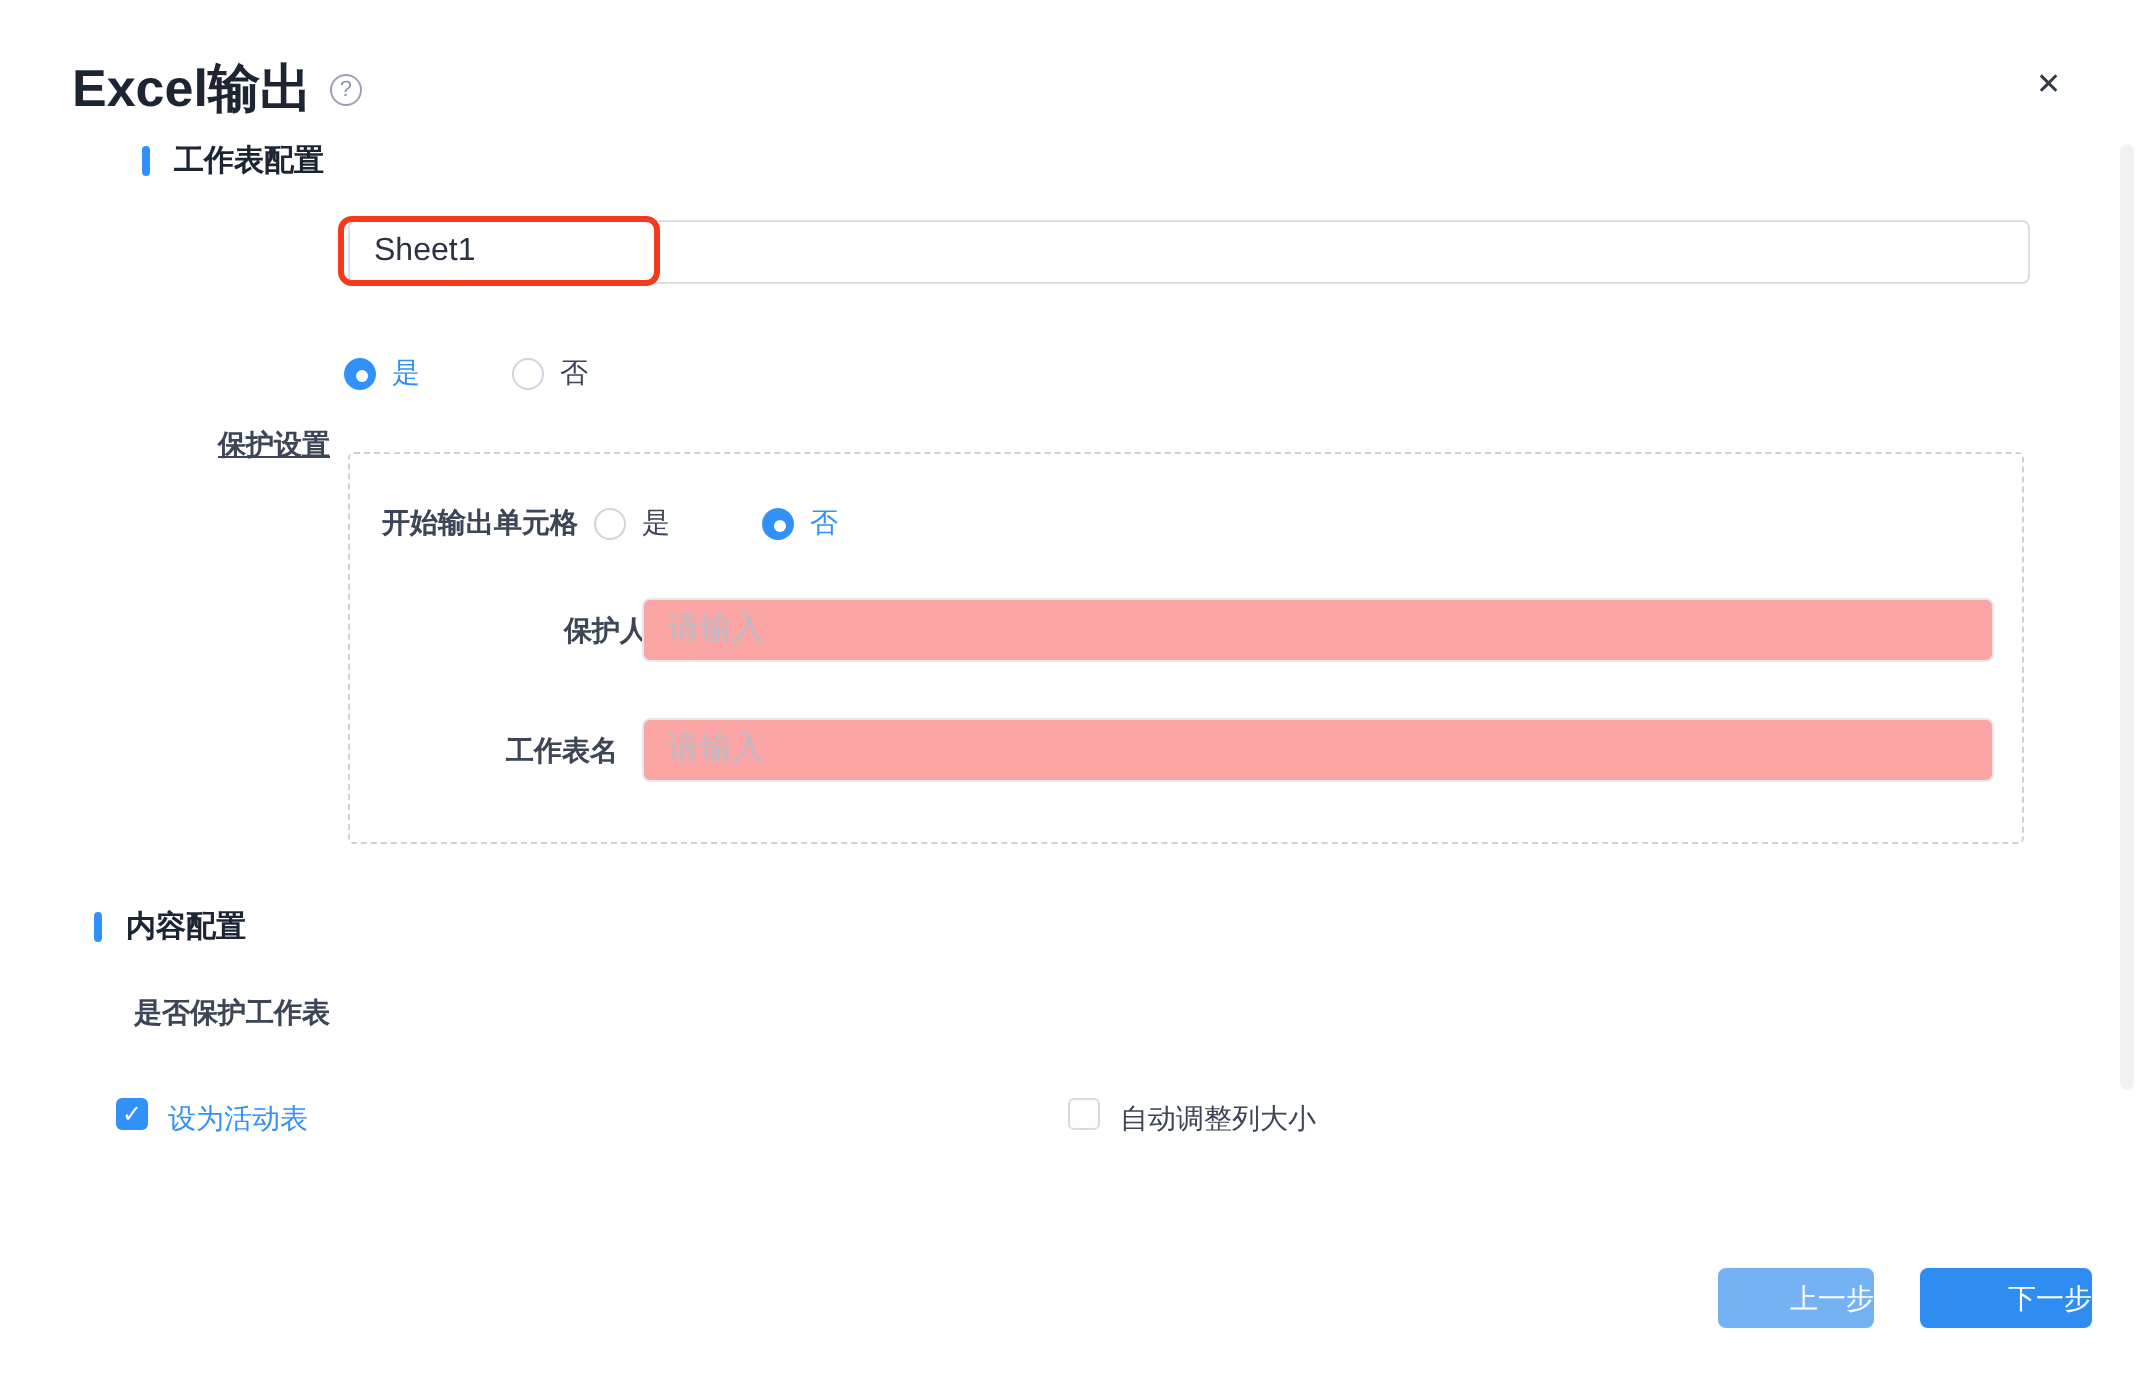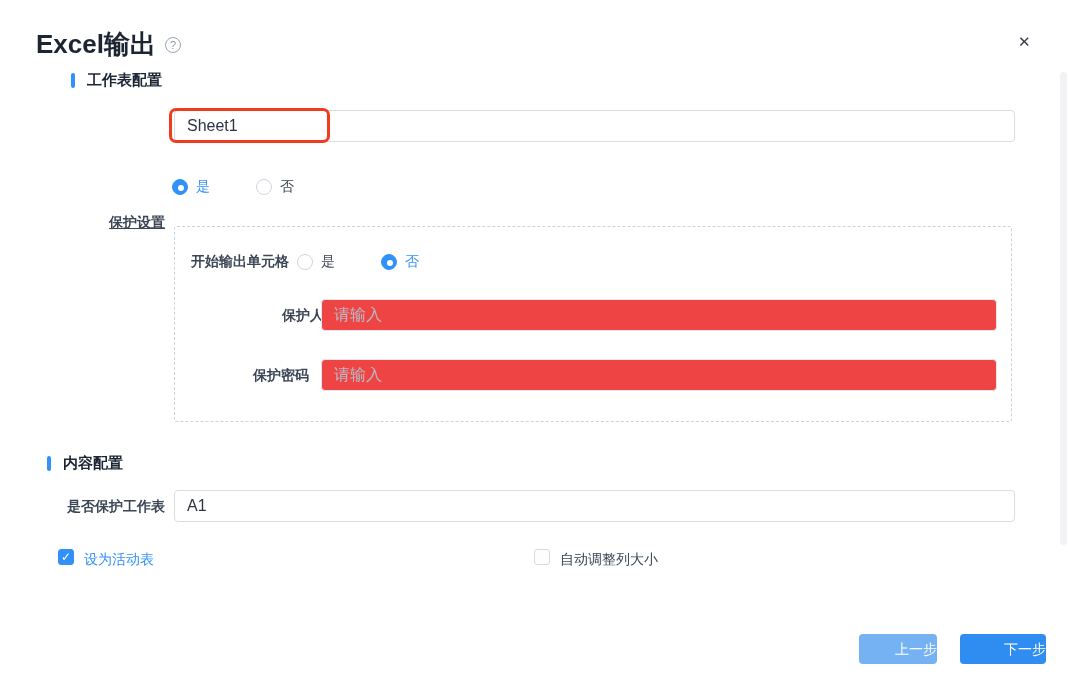--- a/index.html
+++ b/index.html
@@ -32,21 +32,21 @@
   .right-col { width:165px; text-align:right; }
   .req { color:#f5483d; margin-right:4px; font-weight:400; }
 
   
   .text-input {
     height:32px; border:1px solid #d9dde4; border-radius:4px; background:#fff;
     font-family:"Liberation Sans", sans-serif; font-size:16px; color:#2c3444;
     padding:0 12px; outline:none; width:100%;
   }
   .text-input::placeholder { color:#b6bdc9; }
-  .text-input.dim { background:#ef4444; border-color:#e4e8ef; }
+  .text-input.dim { background:#fca5a5; border-color:#e4e8ef; }
 
   
   .annotation-box {
     left:169px; top:108px; width:161px; height:35px;
     border:3px solid #f23a1f; border-radius:7px; pointer-events:none;
   }
 
   
   .radio-group { display:flex; align-items:center; }
   .radio-opt { display:flex; align-items:center; gap:8px; cursor:pointer; }
@@ -124,35 +124,32 @@
         <span class="radio-dot on"></span>
         <span class="radio-text">否</span>
       </span>
     </div>
 
     <div class="abs field-label" style="left:31px; top:80px; width:118px; text-align:right;">保护人</div>
     <div class="abs" style="left:146px; top:72px; width:676px;">
       <input class="text-input dim" type="text" placeholder="请输入" style="">
     </div>
 
-    <div class="abs field-label" style="left:16px; top:140px; width:118px; text-align:right;">保护密码</div>
+    <div class="abs field-label" style="left:16px; top:140px; width:118px; text-align:right;">工作表名</div>
     <div class="abs" style="left:146px; top:132px; width:676px;">
       <input class="text-input dim" type="text" placeholder="请输入" style="">
     </div>
   </div>
 
   <div class="abs section-header" style="left:47px; top:454px;">
     <span class="section-bar"></span>
     <span class="section-title">内容配置</span>
   </div>
 
   <div class="abs field-label right-col" style="left:0; top:498px;">是否保护工作表</div>
-  <div class="abs" style="left:174px; top:490px; width:841px;">
-    <input class="text-input" type="text" value="A1" style="">
-  </div>
 
   <span class="abs checkbox on" style="left:58px; top:549px;">
     <span class="tick">✓</span>
   </span>
   <span class="abs cb-label" style="left:84px; top:551px; color:#3291f8;">设为活动表</span>
 
   <span class="abs checkbox" style="left:534px; top:549px;"></span>
   <span class="abs cb-label" style="left:560px; top:551px; color:#3c4555;">自动调整列大小</span>
 
   <div class="abs btn btn-prev">上一步</div>

